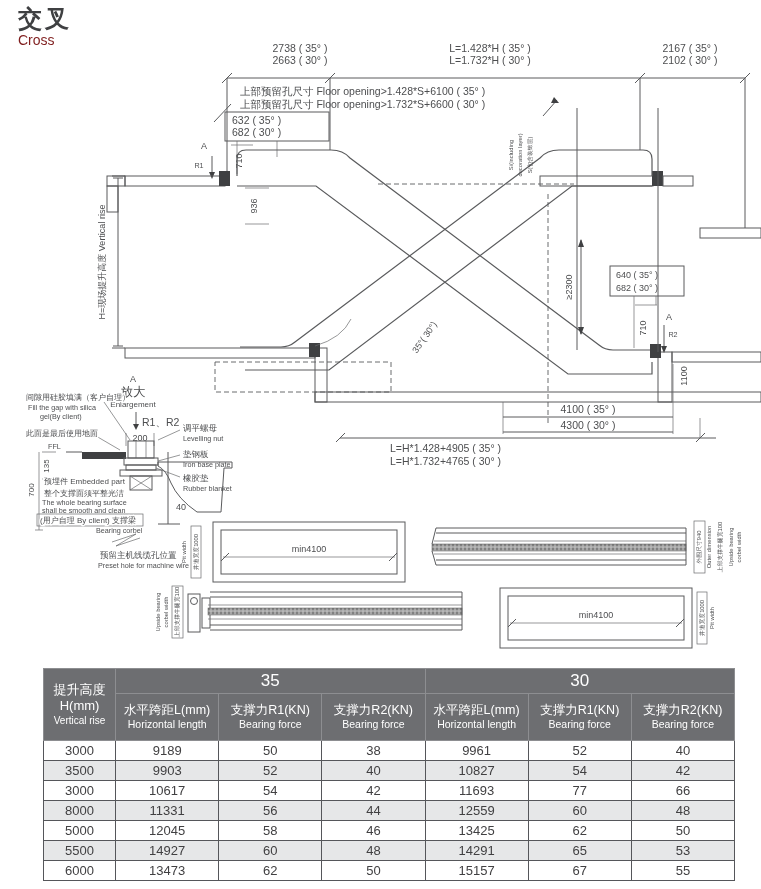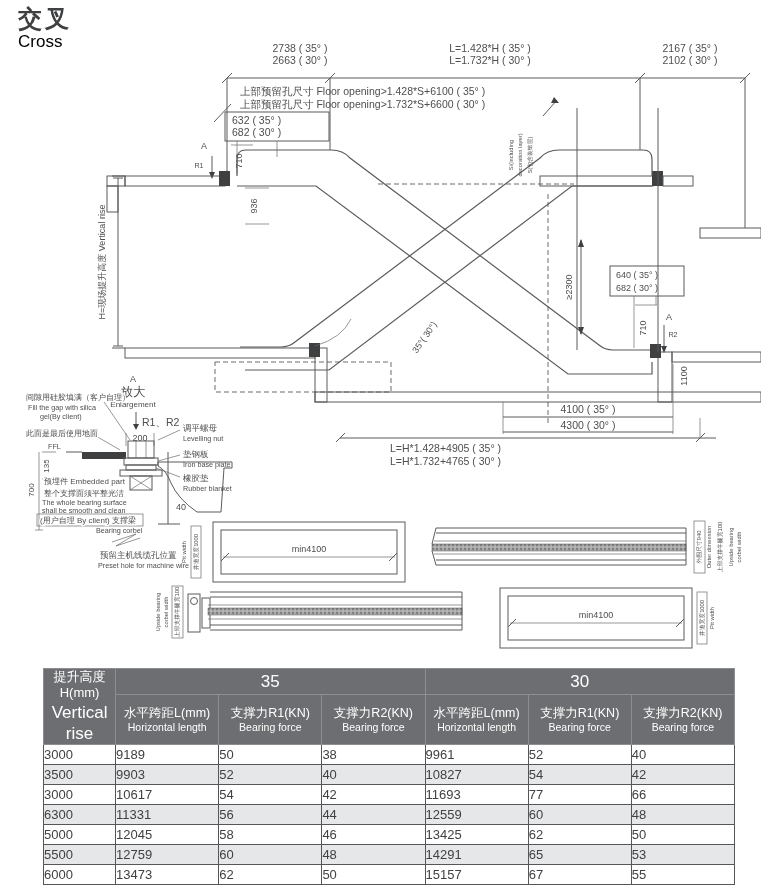--- a/index.html
+++ b/index.html
@@ -1,37 +1,37 @@
 <!DOCTYPE html>
 <html><head>
 <meta charset="utf-8">
 <style>
   html,body{margin:0;padding:0}
   body{width:761px;height:889px;background:#ffffff;font-family:"Liberation Sans",sans-serif;position:relative;overflow:hidden}
   .title{position:absolute;top:6px;left:18px;z-index:2}
   .title .cn{font-size:24px;font-weight:bold;color:#3f4042;letter-spacing:3px;line-height:1.1}
-  .title .en{font-size:17px;color:#000000}
+  .title .en{font-size:14px;color:#7f1d1d}
   svg{display:block}
   svg text{font-family:"Liberation Sans",sans-serif;fill:#4d4e50}
   .t10{font-size:10.5px}.t9{font-size:9px}.t85{font-size:8.5px}.t8{font-size:8px}
   .t7{font-size:7.2px}.t6{font-size:5.8px}.t12{font-size:12.5px}
   .halo{paint-order:stroke;stroke:#ffffff;stroke-width:2.5px}
   .ln{stroke:#5a5b5d;stroke-width:1;fill:none}
   .ln2{stroke:#5a5b5d;stroke-width:1.2;fill:none}
   .thin{stroke:#6a6b6d;stroke-width:0.7;fill:none}
   .dash{stroke:#5a5b5d;stroke-width:0.9;fill:none;stroke-dasharray:5 3}
   .filldark{fill:#3f4042;stroke:none}
   table{border-collapse:collapse;table-layout:fixed;width:692px;margin:18px 0 0 43px;color:#414042}
   thead th{background:#6d6e71;color:#fff;font-weight:normal;border:1px solid #8d8e91;padding:0}
   .h1 th{font-size:17px;height:24px}
   th.c1{font-size:13px;line-height:1.25}
-  .c1 .en{font-size:17px}
+  .c1 .en{font-size:10px}
   .h2 th{height:46px;font-size:12.5px;line-height:1.3}
   .h2 .en{font-size:10.5px}
-  tbody td{border:1px solid #55565a;font-size:13px;height:19px;padding:0}
+  tbody td{border:1px solid #55565a;text-align:center;font-size:13px;height:19px;padding:0}
   tbody tr:nth-child(even){background:#e6e7e8}
 </style>
 </head>
 <body>
 
 <div class="title">
   <div class="cn">交叉</div>
   <div class="en">Cross</div>
 </div>
 
@@ -372,40 +372,40 @@
       <tr>
         <td>3000</td>
         <td>10617</td>
         <td>54</td>
         <td>42</td>
         <td>11693</td>
         <td>77</td>
         <td>66</td>
       </tr>
       <tr>
-        <td>6300</td>
+        <td>8000</td>
         <td>11331</td>
         <td>56</td>
         <td>44</td>
         <td>12559</td>
         <td>60</td>
         <td>48</td>
       </tr>
       <tr>
         <td>5000</td>
         <td>12045</td>
         <td>58</td>
         <td>46</td>
         <td>13425</td>
         <td>62</td>
         <td>50</td>
       </tr>
       <tr>
         <td>5500</td>
-        <td>12759</td>
+        <td>14927</td>
         <td>60</td>
         <td>48</td>
         <td>14291</td>
         <td>65</td>
         <td>53</td>
       </tr>
       <tr>
         <td>6000</td>
         <td>13473</td>
         <td>62</td>

